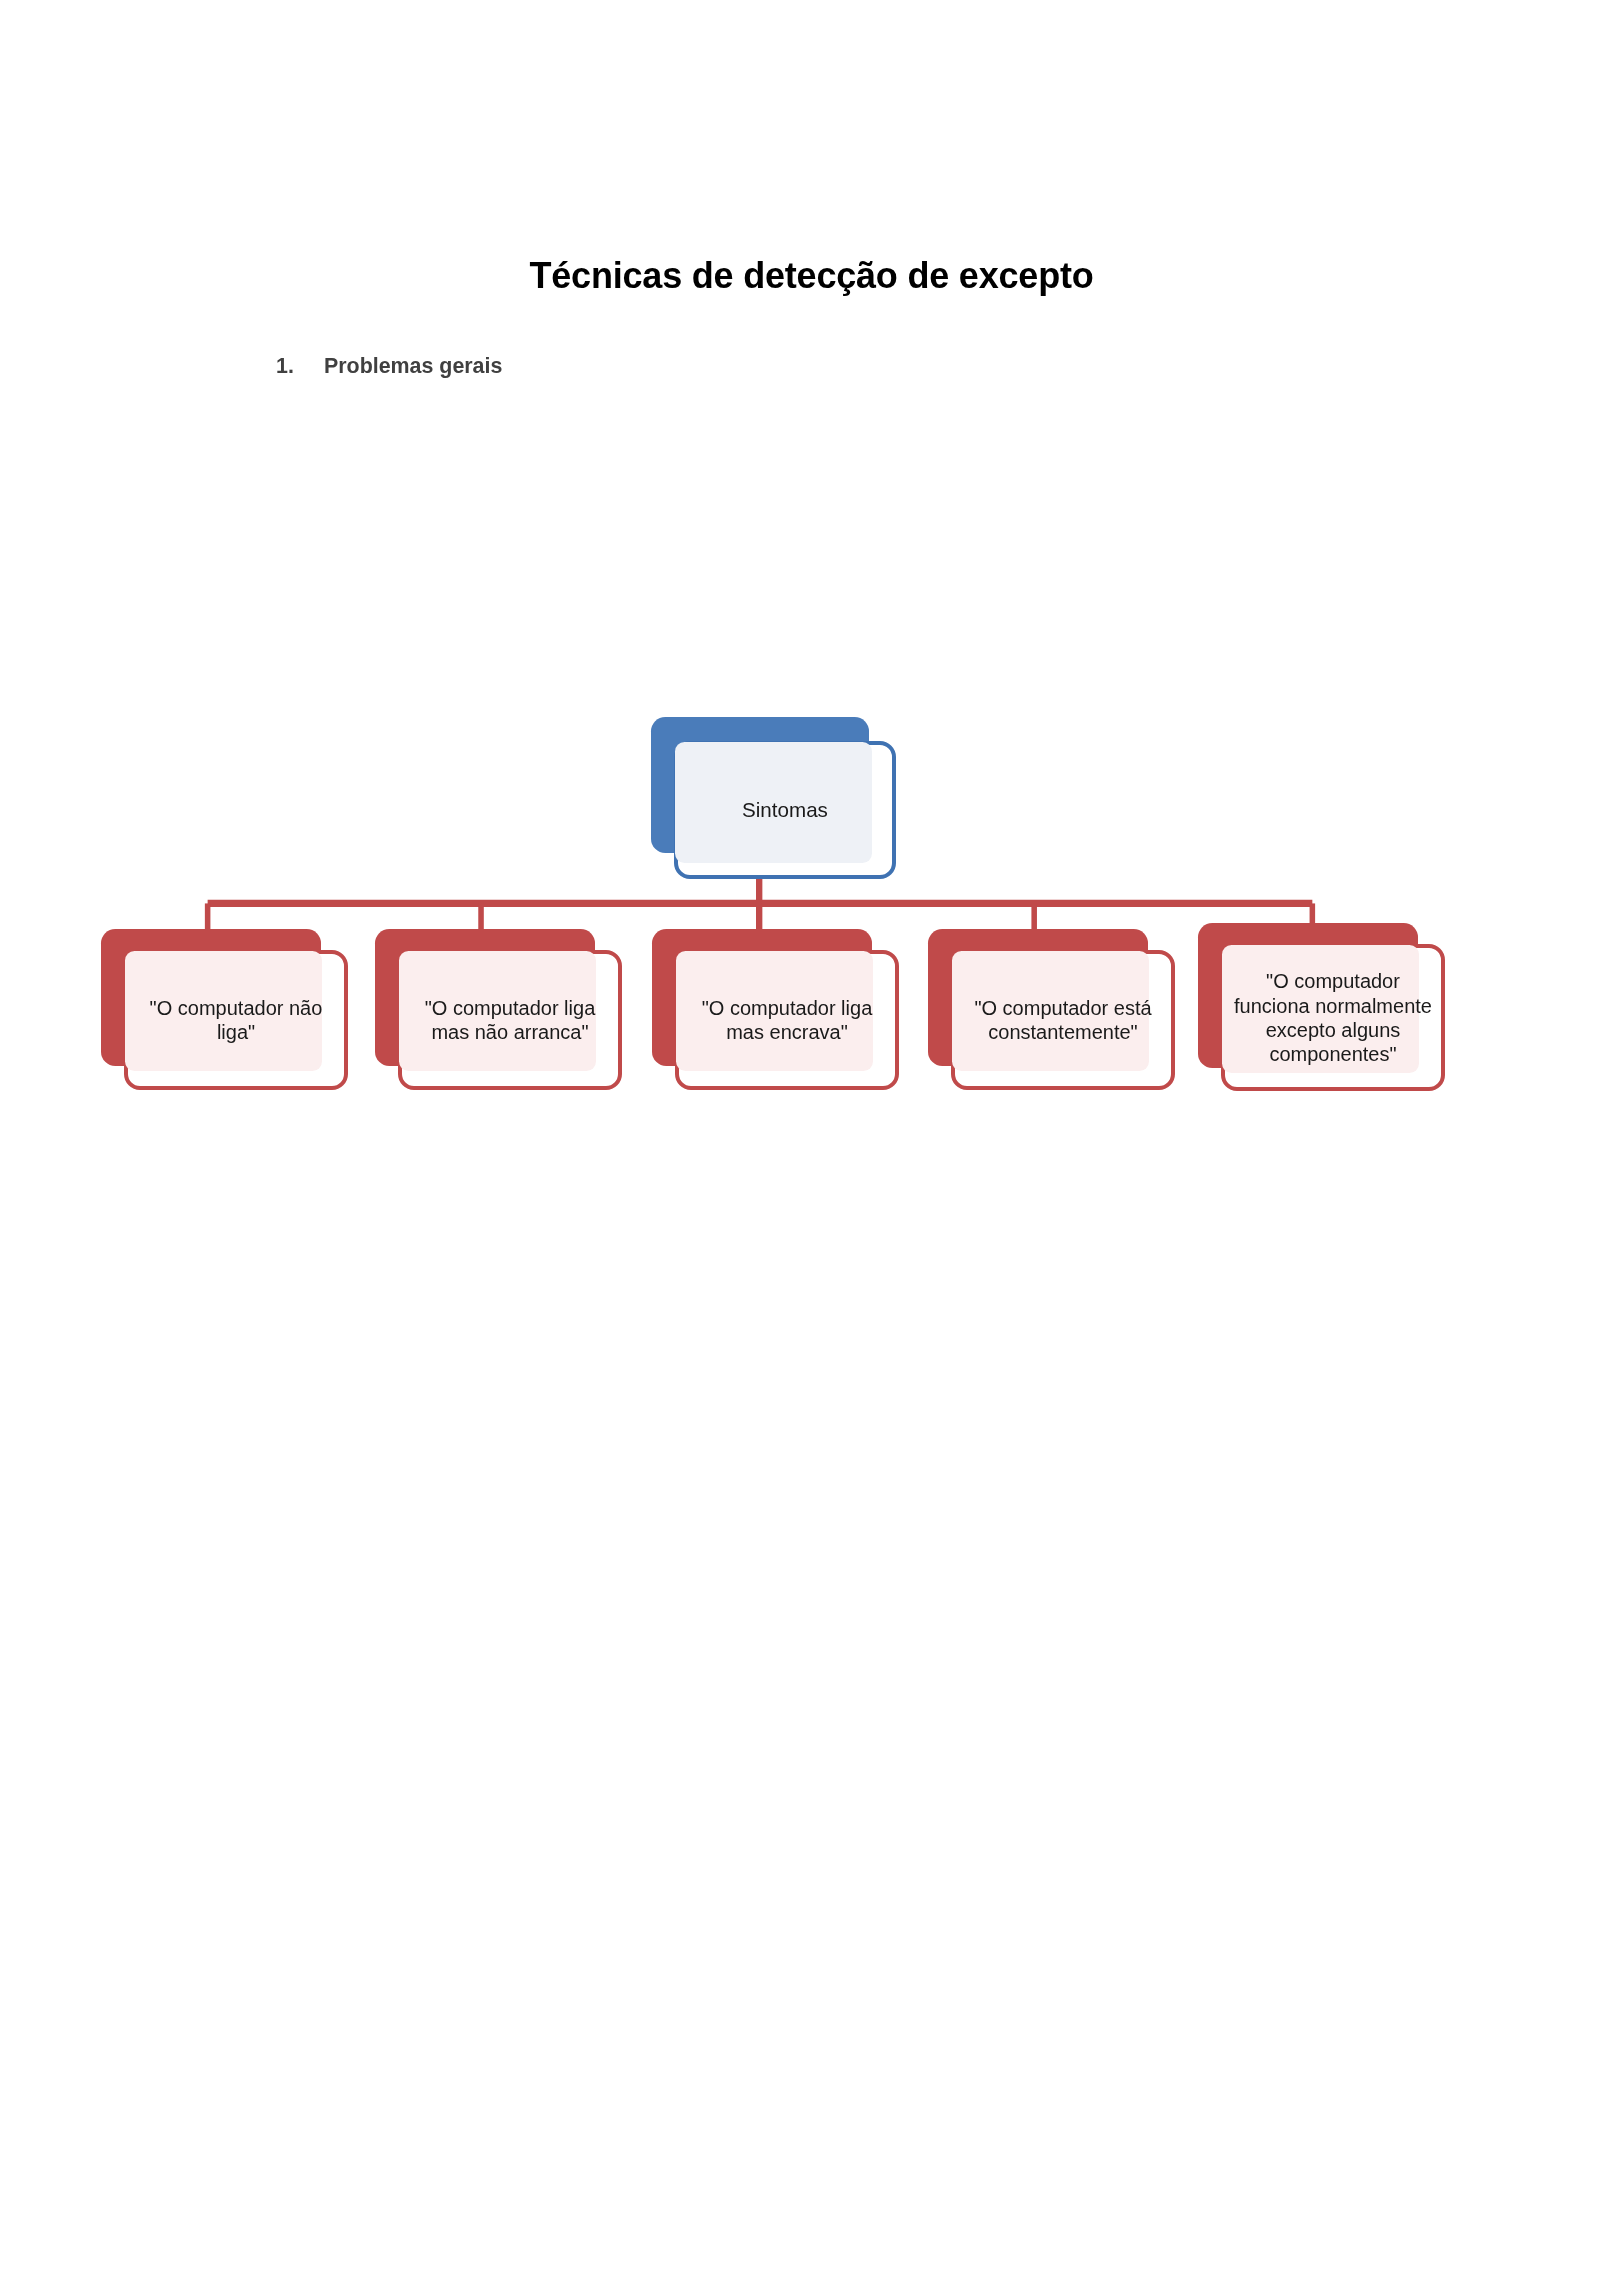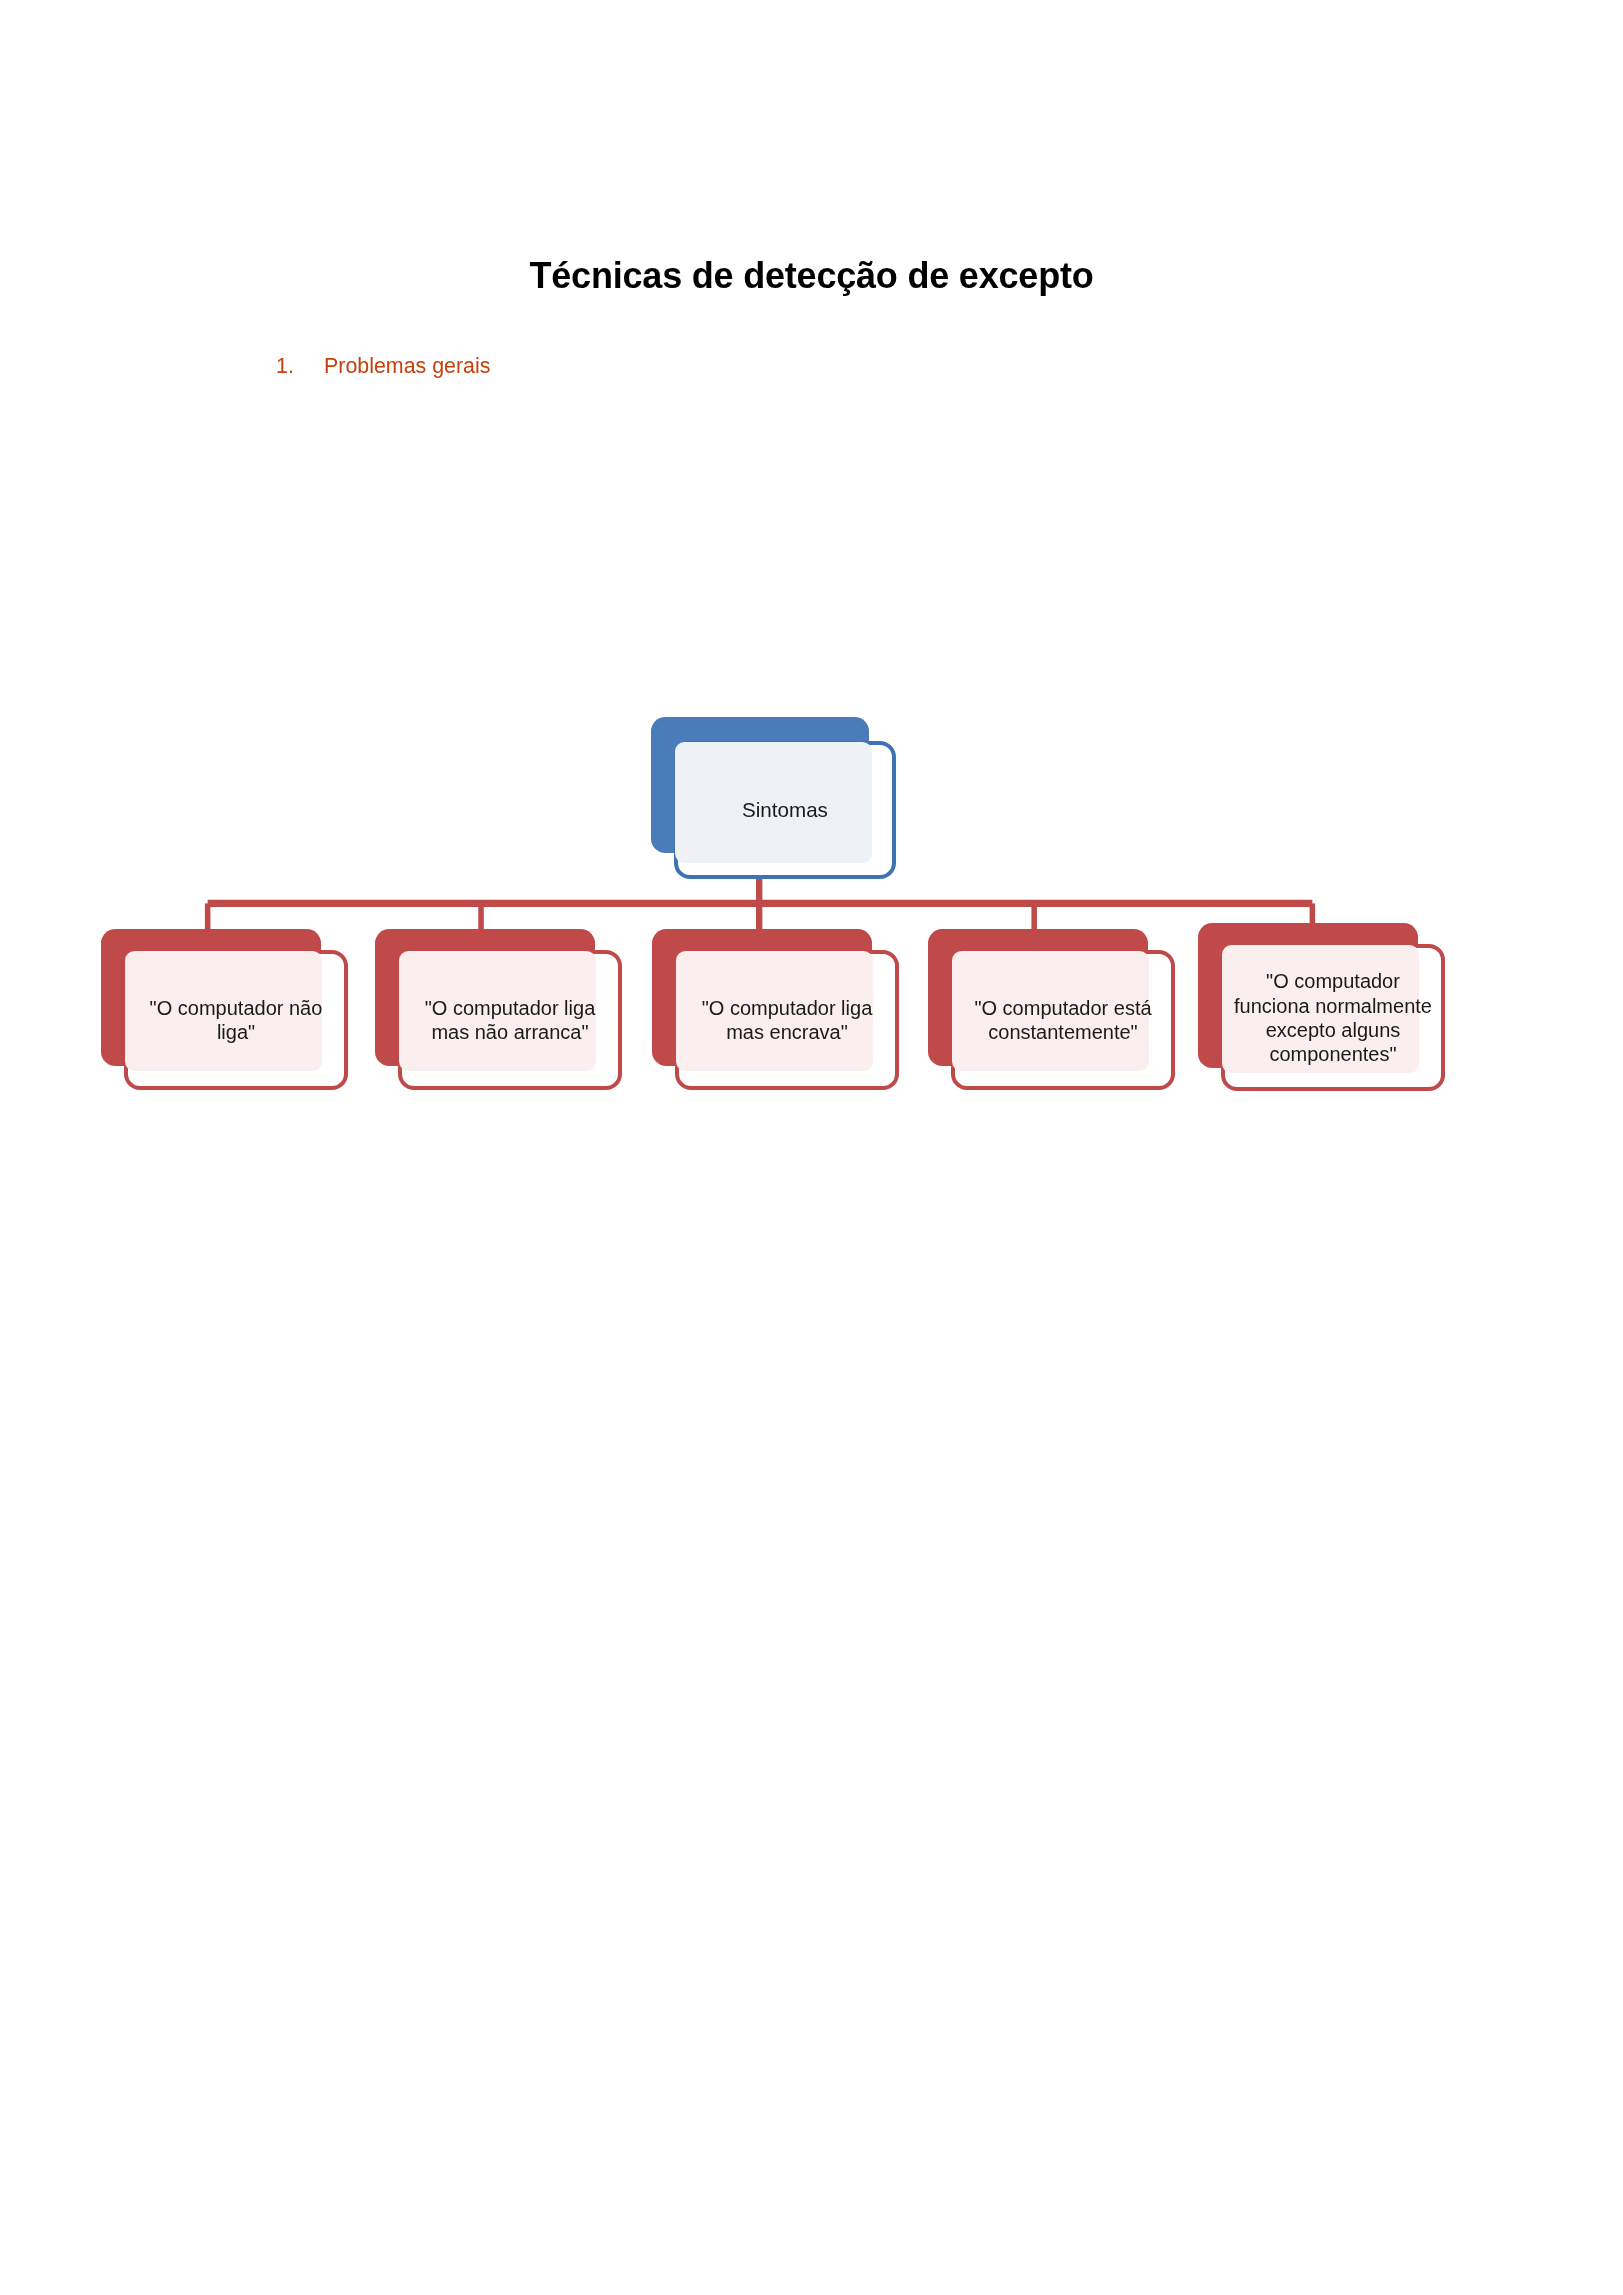--- a/index.html
+++ b/index.html
@@ -29,22 +29,22 @@
     font-size: 36px;
     font-weight: bold;
     color: #000000;
     letter-spacing: -0.2px;
   }
   #list-item-1 {
     position: absolute;
     left: 276px;
     top: 354px;
     font-size: 21.4px;
-    font-weight: normal;
-    color: #c2410c;
+    font-weight: bold;
+    color: #404040;
     white-space: nowrap;
   }
   #list-item-1 .num {
     display: inline-block;
     width: 48px;
   }
 
   
   #diagram {
     position: absolute;

